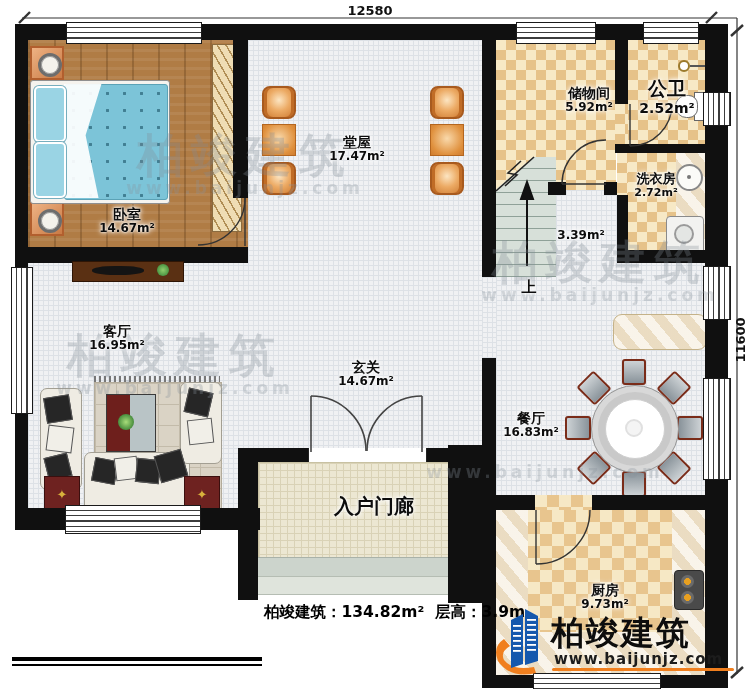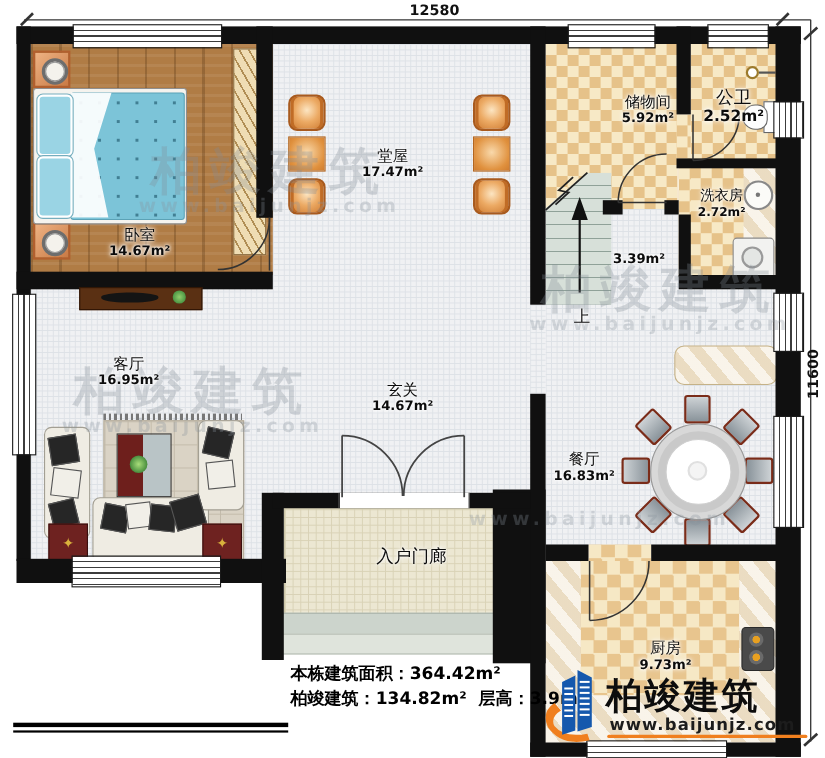--- a/index.html
+++ b/index.html
@@ -25,21 +25,21 @@
   .stairs{background-color:#d7e0d9;
     background-image:repeating-linear-gradient(to bottom,transparent 0 11px,#8fa198 11px 12px);
     clip-path:polygon(0 27%,62% 0,100% 0,100% 100%,0 100%);}
   
   .wall{background:#101010;}
   .winh{background:repeating-linear-gradient(to bottom,#ffffff 0 4px,#3c3c3c 4px 5.2px);border:1px solid #1a1a1a;}
   .winv{background:repeating-linear-gradient(to right,#ffffff 0 4px,#3c3c3c 4px 5.2px);border:1px solid #1a1a1a;}
   
   .lbl{position:absolute;transform:translate(-50%,-50%);text-align:center;color:#0c0c0c;
        text-shadow:0 0 2px #fff,0 0 4px #fff,0 0 6px #fff;white-space:nowrap;z-index:30;line-height:1.15;}
-  .lbl .nm{font-size:14px;font-weight:normal;display:block;}
+  .lbl .nm{font-size:14px;font-weight:bold;display:block;}
   .lbl .ar{font-size:12px;font-weight:bold;display:block;}
   
   .hchair{position:absolute;width:34px;height:33px;border-radius:8px;z-index:10;
     background:radial-gradient(circle at 50% 42%,#fce5c2 0%,#ecaa64 48%,#cd7a31 100%);
     border:2px solid #a85a1e;box-sizing:border-box;
     box-shadow:inset 3px 0 0 #c06c26,inset -3px 0 0 #c06c26;}
   .htable{position:absolute;width:34px;height:32px;z-index:10;
     background:radial-gradient(circle at 50% 45%,#f9d9ab 0%,#e0913e 70%,#cf7c2f 100%);
     border:1px solid #b4661f;box-sizing:border-box;}
   .dchair{position:absolute;width:24px;height:26px;z-index:10;border-radius:3px;
@@ -264,60 +264,59 @@
   </div>
   <div class="lbl" style="left:357px;top:149px;">
     <span class="nm">堂屋</span>
     <span class="ar">17.47m²</span>
   </div>
   <div class="lbl" style="left:589px;top:100px;">
     <span class="nm">储物间</span>
     <span class="ar">5.92m²</span>
   </div>
   <div class="lbl" style="left:667px;top:97px;">
-    <span class="nm" style="font-size:16px">公卫</span>
+    <span class="nm" style="font-size:19px">公卫</span>
     <span class="ar" style="font-size:14px">2.52m²</span>
   </div>
   <div class="lbl" style="left:656px;top:186px;">
     <span class="nm" style="font-size:13px">洗衣房</span>
     <span class="ar" style="font-size:11px">2.72m²</span>
   </div>
   <div class="lbl" style="left:581px;top:236px;">
     <span class="ar">3.39m²</span>
   </div>
   <div class="lbl" style="left:529px;top:288px;">
     <span class="nm" style="font-size:15px">上</span>
   </div>
-  <div class="lbl" style="left:366px;top:362px;">
+  <div class="lbl" style="left:366px;top:374px;">
     <span class="nm">玄关</span>
     <span class="ar">14.67m²</span>
   </div>
   <div class="lbl" style="left:117px;top:338px;">
     <span class="nm">客厅</span>
     <span class="ar">16.95m²</span>
   </div>
   <div class="lbl" style="left:531px;top:425px;">
     <span class="nm">餐厅</span>
     <span class="ar">16.83m²</span>
   </div>
   <div class="lbl" style="left:605px;top:597px;">
     <span class="nm">厨房</span>
     <span class="ar">9.73m²</span>
   </div>
   <div class="lbl" style="left:374px;top:506px;">
-    <span class="nm" style="font-size:16px">入户门廊</span>
-  </div>
-
-  <div class="dimtxt" style="left:395px;top:3px;transform:translateX(-50%);">12580</div>
+    <span class="nm" style="font-size:20px">入户门廊</span>
+  </div>
+
+  <div class="dimtxt" style="left:370px;top:3px;transform:translateX(-50%);">12580</div>
   <div class="dimtxt" style="left:740px;top:340px;transform:translate(-50%,-50%) rotate(-90deg);">11600</div>
 
   <div class="abs" style="left:12px;top:657px;width:250px;height:4px;background:#000;z-index:35"></div>
   <div class="abs" style="left:12px;top:664px;width:250px;height:2px;background:#000;z-index:35"></div>
   <div class="stats">
-    <div><span>本栋建筑面积：</span><span>364.42m²</span></div>
     <div><span>柏竣建筑：</span><span>134.82m²</span>&nbsp;&nbsp;<span>层高：</span><span>3.9m</span></div>
   </div>
 
   <svg class="abs" style="left:492px;top:607px;z-index:35" width="58" height="70" viewBox="0 0 58 70">
     <path d="M6 54 Q0 40 12 32 L18 39 Q8 45 12 53 Q21 64 42 60 L44 66 Q18 72 6 54 Z" fill="#f07f1e"></path>
     <path d="M19 13 L31 7 L31 57 L19 61 Z" fill="#1558ad"></path>
     <path d="M33 2 L46 9 L46 54 L33 58 Z" fill="#1558ad"></path>
     <g fill="#ffffff">
       <rect x="21" y="18" width="8" height="1.8"></rect>
         <rect x="21" y="23" width="8" height="1.8"></rect>

